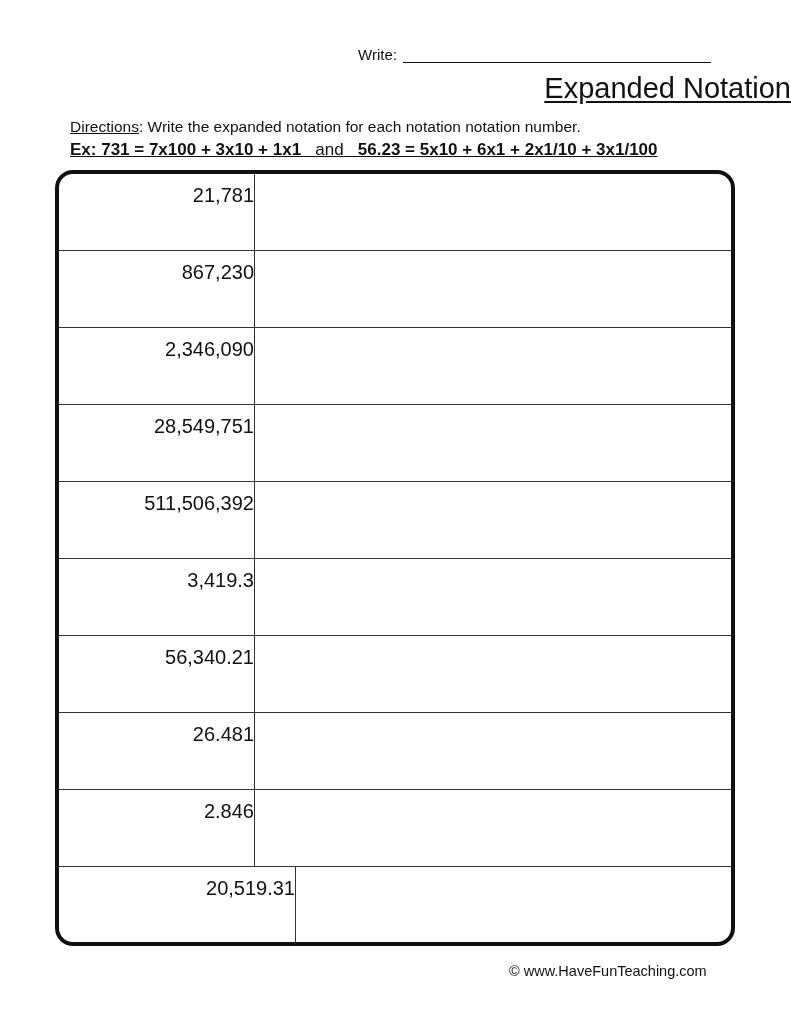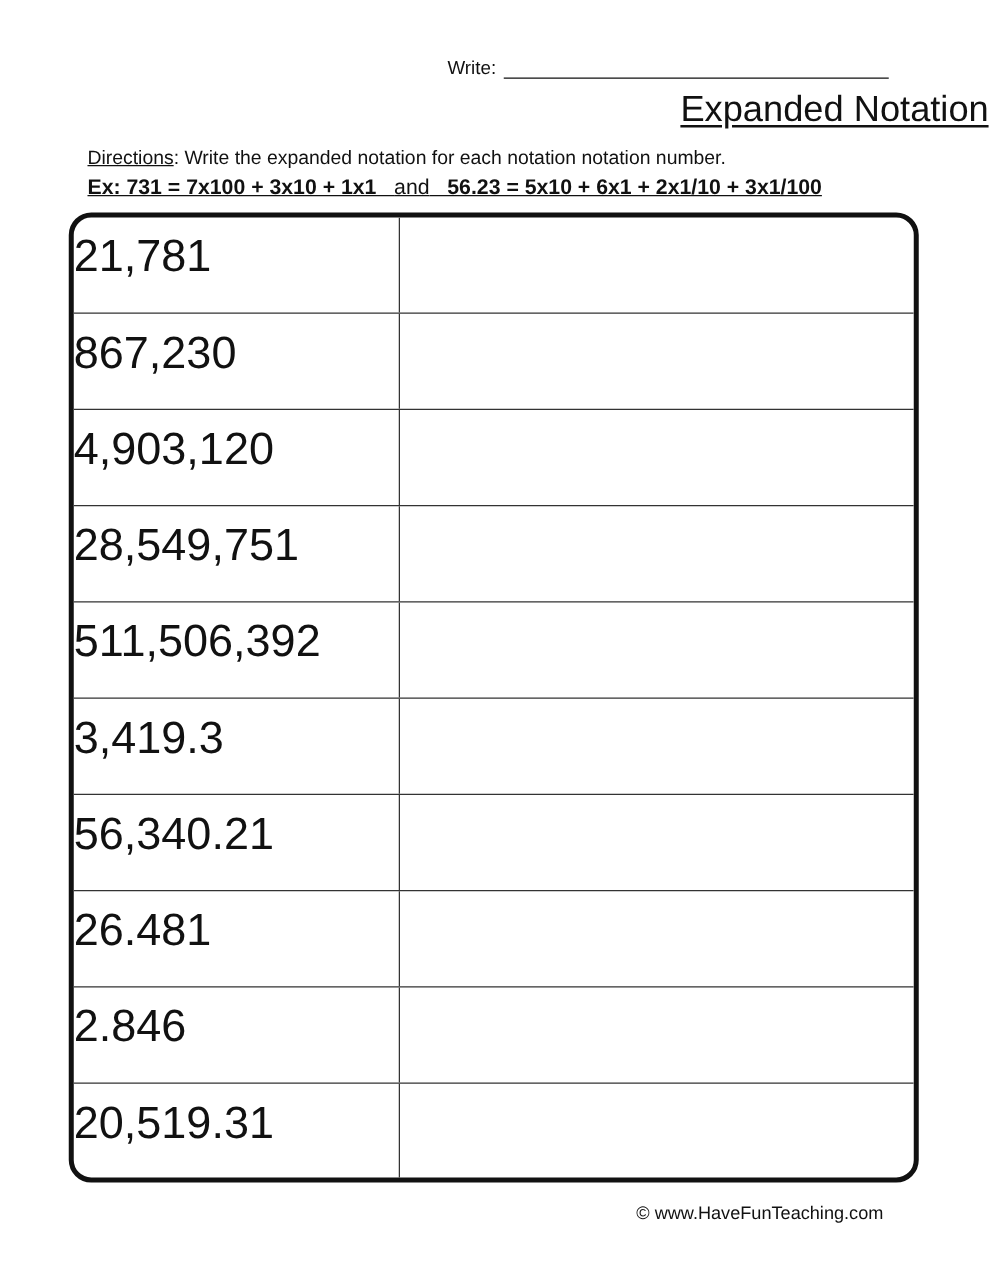--- a/index.html
+++ b/index.html
@@ -6,22 +6,22 @@
   body{width:791px;height:1024px;position:relative;font-family:"Liberation Sans",sans-serif;color:#111;overflow:hidden;}
   .name-line{position:absolute;top:46px;left:358px;font-size:15px;display:flex;align-items:flex-end;}
   .name-line .blank{display:inline-block;width:308px;border-bottom:1px solid #111;margin-left:6px;height:16px;}
   .title{position:absolute;top:72px;left:0;width:791px;text-align:right;font-size:29px;text-decoration:underline;text-underline-offset:3px;}
   .directions{position:absolute;top:118px;left:70px;font-size:15.5px;}
   .directions .lbl{font-weight:normal;text-decoration:underline;}
   .example{position:absolute;top:140px;left:70px;font-size:17px;font-weight:bold;white-space:pre;text-decoration:underline;}
   .example .and{font-weight:normal;}
   .table{position:absolute;top:170px;left:55px;width:680px;height:776px;border:4px solid #111;border-radius:18px;box-sizing:border-box;overflow:hidden;}
   .row{display:flex;height:77px;border-bottom:1px solid #333;box-sizing:border-box;}
-  .row:last-child{border-bottom:none;}
-  .num{width:261px;border-right:1px solid #333;box-sizing:border-box;text-align:left;font-size:36px;padding-top:10px;}
+  .row:last-child{border-bottom:none;padding-left:41px;}
+  .num{width:196px;border-right:1px solid #333;box-sizing:border-box;text-align:right;font-size:20px;padding-top:10px;}
   .ans{flex:1;}
   .footer{position:absolute;top:951px;left:509px;font-size:14.5px;margin-top:12px;}
 </style>
 </head>
 <body>
 
 <div class="name-line">
   <span>Write:</span>
   <span class="blank"></span>
 </div>
@@ -37,21 +37,21 @@
 <div class="table">
   <div class="row">
       <div class="num">21,781</div>
       <div class="ans"></div>
     </div>
   <div class="row">
       <div class="num">867,230</div>
       <div class="ans"></div>
     </div>
   <div class="row">
-      <div class="num">4,903,120</div>
+      <div class="num">2,346,090</div>
       <div class="ans"></div>
     </div>
   <div class="row">
       <div class="num">28,549,751</div>
       <div class="ans"></div>
     </div>
   <div class="row">
       <div class="num">511,506,392</div>
       <div class="ans"></div>
     </div>

